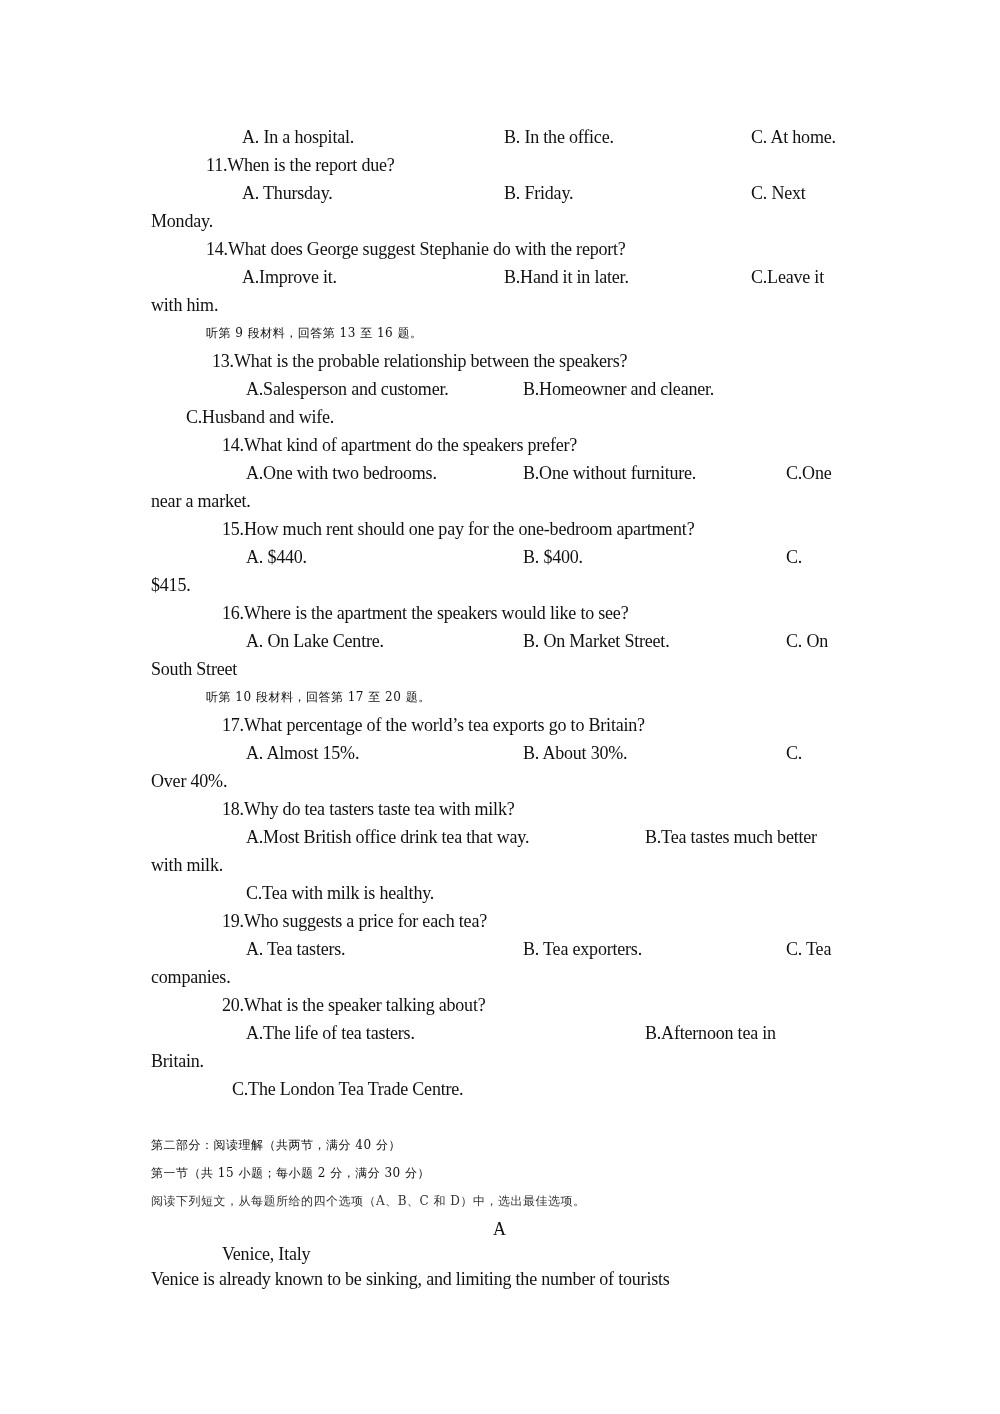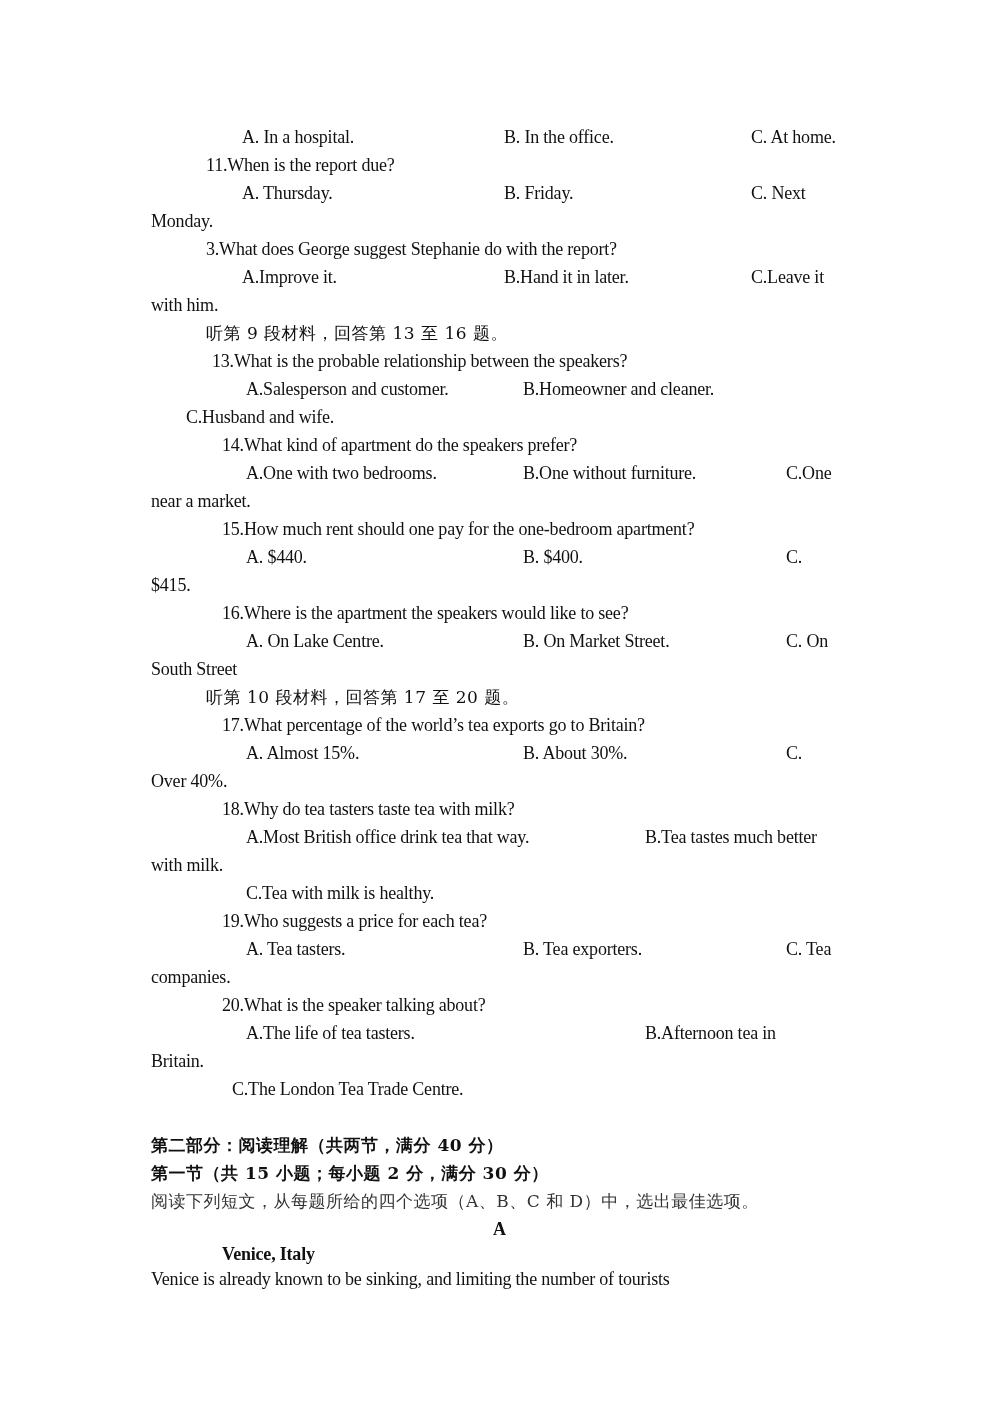--- a/index.html
+++ b/index.html
@@ -1,36 +1,36 @@
 <!DOCTYPE html>
 <html><head>
 <meta charset="utf-8">
 <style>
   html, body { margin: 0; padding: 0; background: #ffffff; }
   body { width: 1000px; height: 1414px; position: relative; overflow: hidden;
          font-family: "Liberation Serif", "DejaVu Serif", serif; color: #111; }
   .ln { position: absolute; font-size: 18px; line-height: 22px; white-space: nowrap; letter-spacing: -0.2px; }
-  .bold { font-weight: bold; }
-  .cn { font-family: "DejaVu Serif", "Liberation Serif", serif; font-size: 17px; letter-spacing: 0.5px; text-align: center; }
+  .bold { font-weight: normal; }
+  .cn { font-family: "DejaVu Serif", "Liberation Serif", serif; font-size: 12px; letter-spacing: 0.5px; text-align: center; }
   .grey { color: #333; }
 </style>
 </head>
 <body>
 
 <div class="ln" style="left:242px;top:126px">A. In a hospital.</div>
 <div class="ln" style="left:504px;top:126px">B. In the office.</div>
 <div class="ln" style="left:751px;top:126px">C. At home.</div>
 
 <div class="ln" style="left:206px;top:154px">11.When is the report due?</div>
 <div class="ln" style="left:242px;top:182px">A. Thursday.</div>
 <div class="ln" style="left:504px;top:182px">B. Friday.</div>
 <div class="ln" style="left:751px;top:182px">C. Next</div>
 <div class="ln" style="left:151px;top:210px">Monday.</div>
 
-<div class="ln" style="left:206px;top:238px">3.What does George suggest Stephanie do with the report?</div>
+<div class="ln" style="left:206px;top:238px">14.What does George suggest Stephanie do with the report?</div>
 <div class="ln" style="left:242px;top:266px">A.Improve it.</div>
 <div class="ln" style="left:504px;top:266px">B.Hand it in later.</div>
 <div class="ln" style="left:751px;top:266px">C.Leave it</div>
 <div class="ln" style="left:151px;top:294px">with him.</div>
 
 <div class="ln cn" style="left:206px;top:322px">听第 9 段材料，回答第 13 至 16 题。</div>
 
 <div class="ln" style="left:212px;top:350px">13.What is the probable relationship between the speakers?</div>
 <div class="ln" style="left:246px;top:378px">A.Salesperson and customer.</div>
 <div class="ln" style="left:523px;top:378px">B.Homeowner and cleaner.</div>

